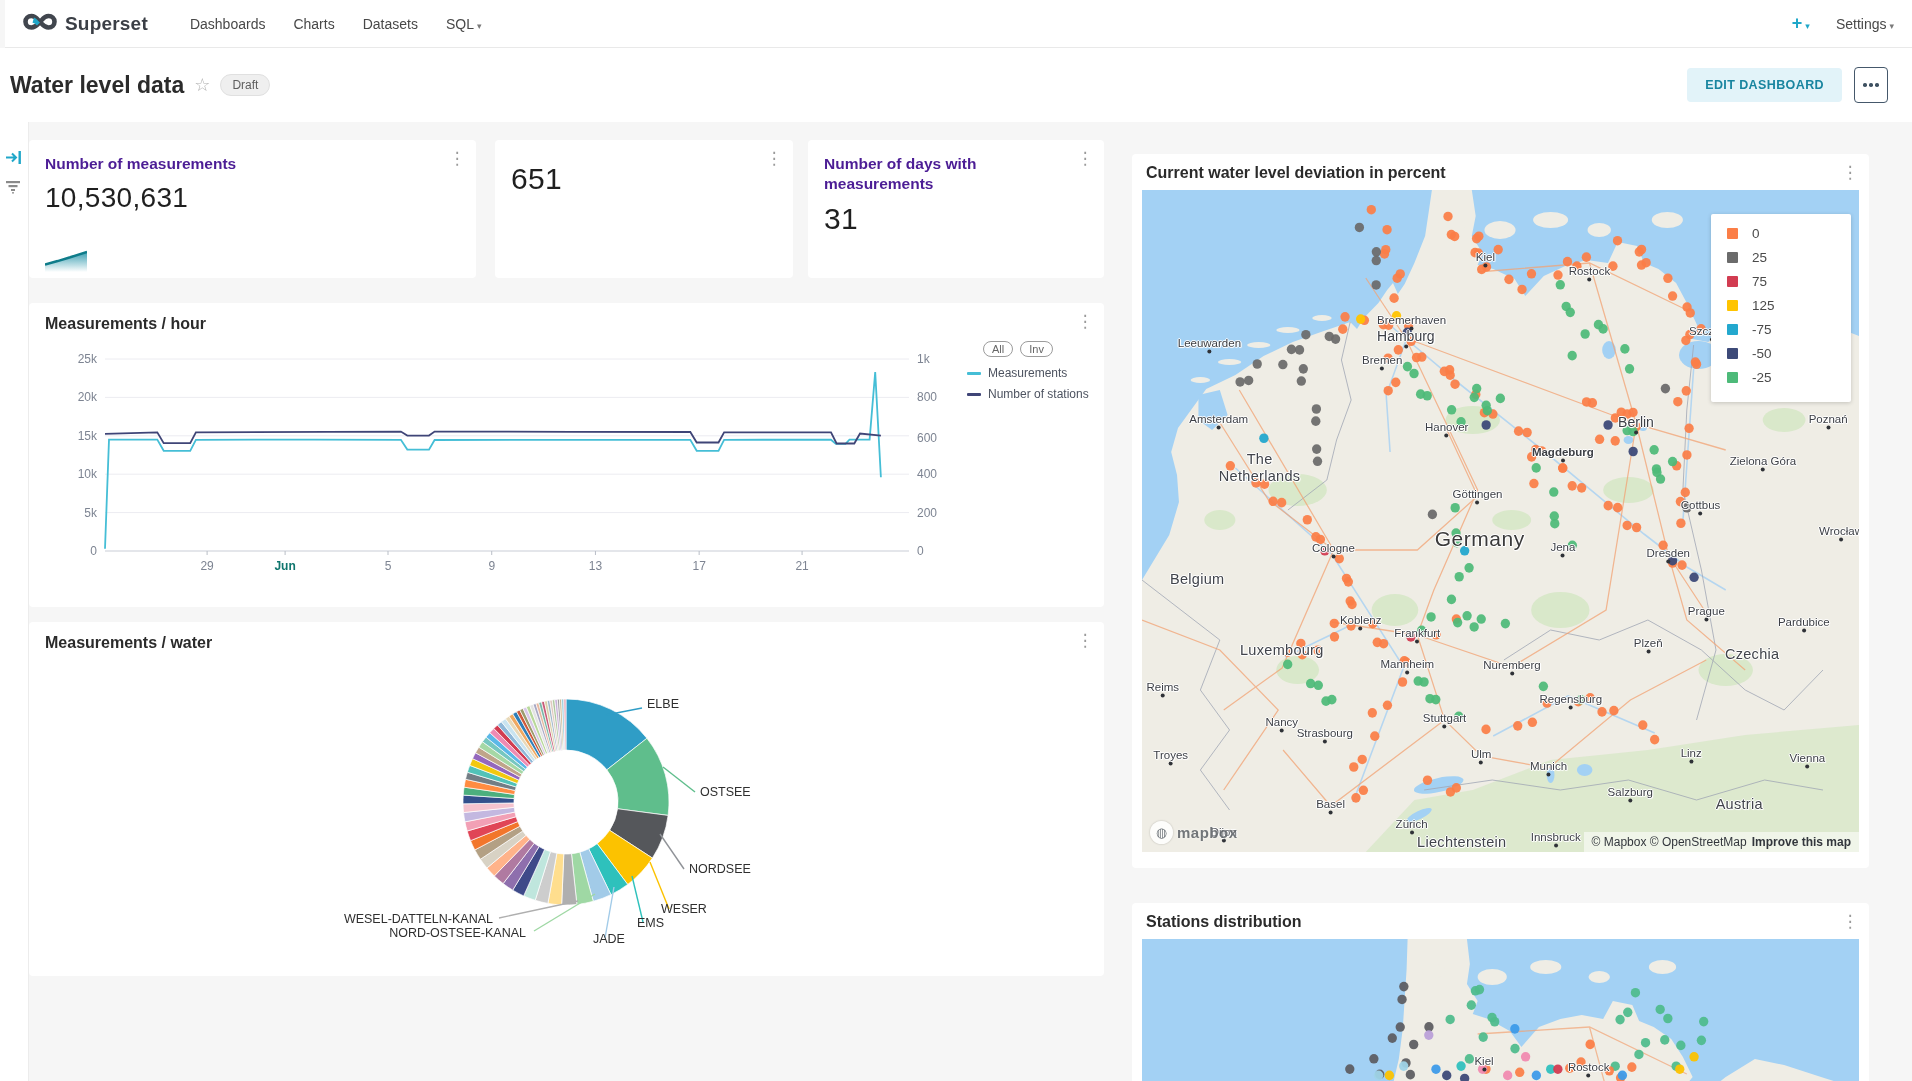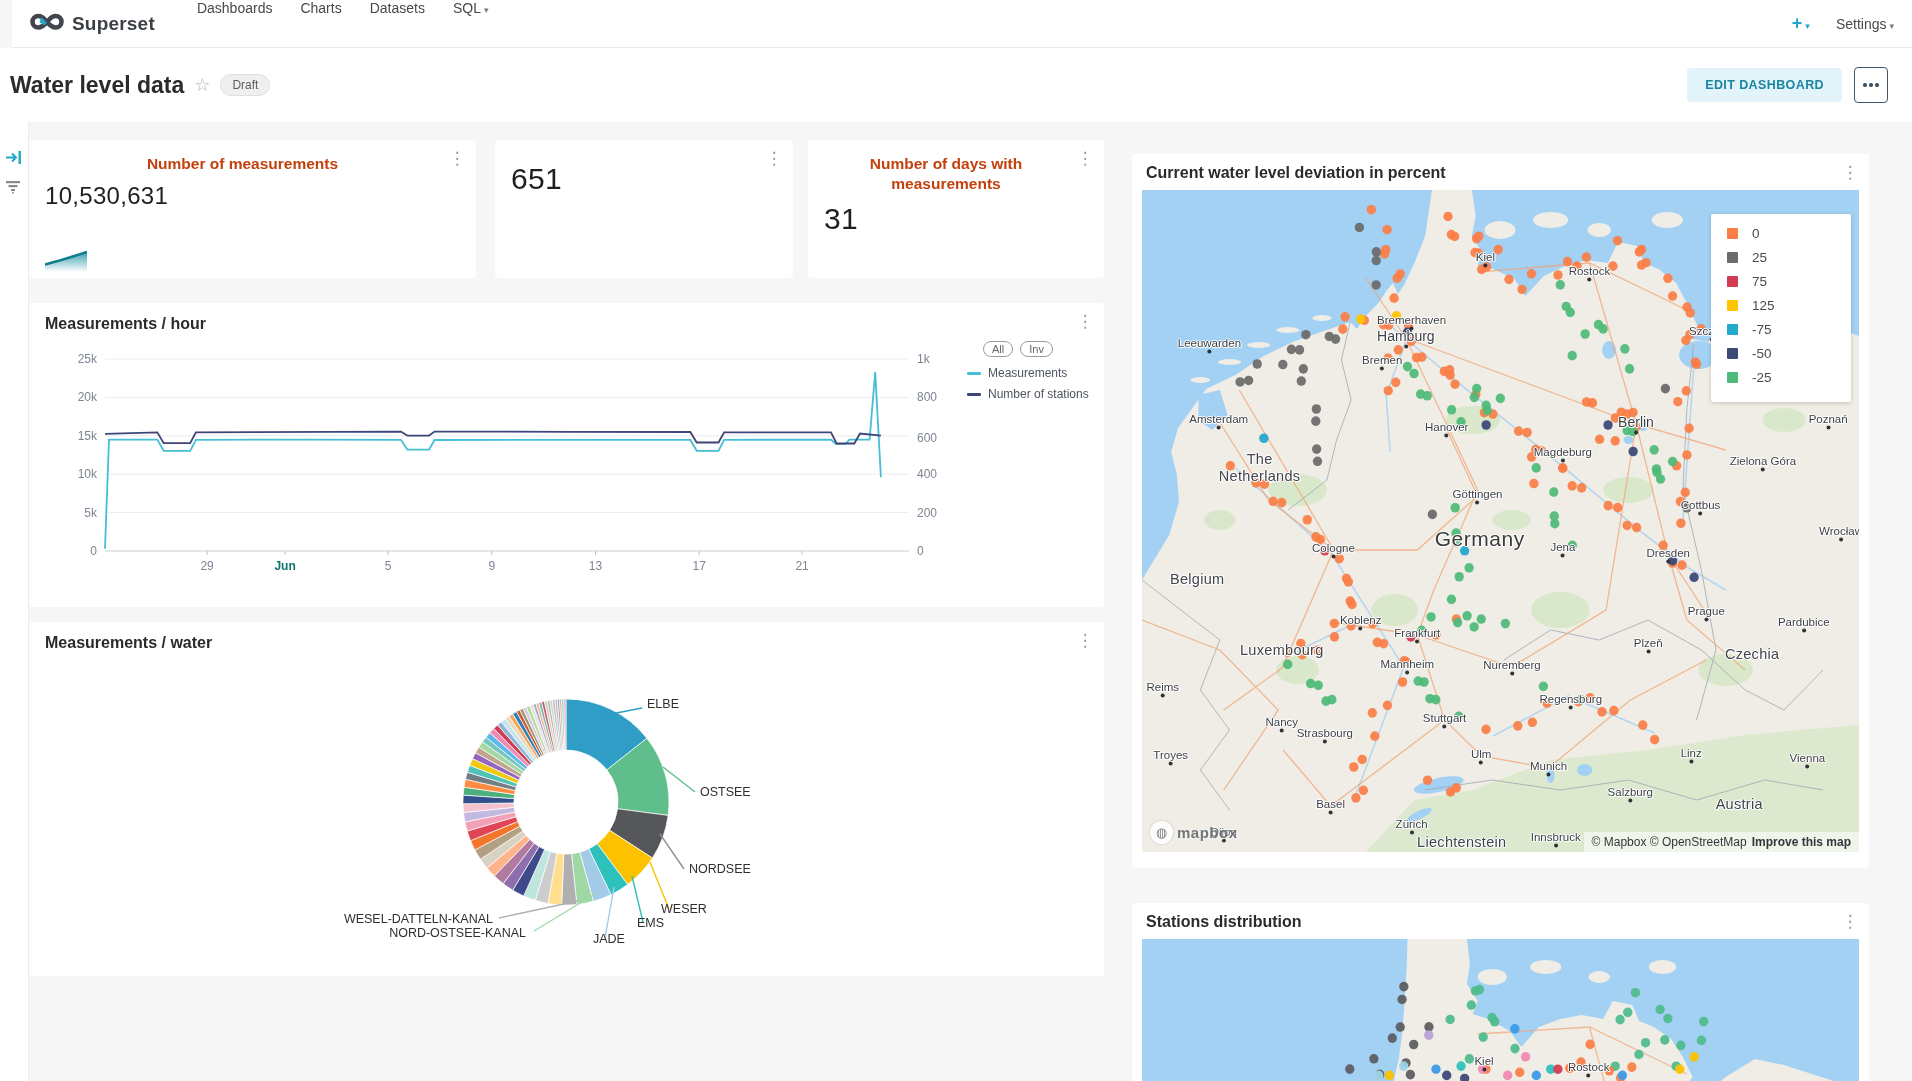--- a/index.html
+++ b/index.html
@@ -1,20 +1,20 @@
 <!DOCTYPE html>
 <html><head>
 <meta charset="utf-8">
 <style>
   html,body{margin:0;padding:0;}
   body{width:1912px;height:1081px;overflow:hidden;background:#F6F6F6;
        font-family:"Liberation Sans","DejaVu Sans",sans-serif;color:#333;position:relative;}
   
-  .navbar{position:absolute;top:0;left:12px;right:0;height:48px;background:#fff;border-bottom:1px solid #E9E9E9;
-          display:flex;padding:0 18px;box-sizing:border-box;z-index:30;}
+  .navbar{position:absolute;top:0;left:5px;right:0;height:48px;background:#fff;border-bottom:1px solid #E9E9E9;
+          display:flex;align-items:center;padding:0 18px;box-sizing:border-box;z-index:30;}
   .brand{display:flex;align-items:center;gap:8px;margin-right:28px;}
   .brand-name{font-size:19px;font-weight:700;color:#3B3F46;letter-spacing:.2px;}
   .nav-item{font-size:14px;color:#484848;margin:0 14px;cursor:pointer;}
   .caret{font-size:9px;color:#7A7A7A;margin-left:3px;}
   .nav-right{margin-left:auto;display:flex;align-items:center;gap:26px;}
   .plus{color:#20A7C9;font-size:18px;font-weight:700;}
   .plus .caret{color:#20A7C9;}
   .settings{font-size:14px;color:#484848;}
   
   .page-head{position:absolute;top:48px;left:0;right:0;height:74px;background:#fff;display:flex;align-items:center;
@@ -32,22 +32,22 @@
   
   .content{position:absolute;top:122px;left:0;right:0;bottom:0;background:#F6F6F6;}
   .rail{position:absolute;left:0;top:0;bottom:0;width:28px;background:#fff;border-right:1px solid #ECECEC;}
   .rail .ric{position:absolute;left:5px;cursor:pointer;}
   .card{position:absolute;background:#fff;border-radius:4px;box-sizing:border-box;}
   .card-title{font-size:16px;font-weight:700;color:#2B2B2B;}
   .kebab{position:absolute;top:10px;right:10px;color:#9A9A9A;font-size:17px;cursor:pointer;line-height:1;
          width:18px;text-align:center;}
   
   .kpi{padding:14px 16px;}
-  .kpi-title{font-size:15.5px;font-weight:700;color:#c2410c;line-height:1.3;padding-right:20px;text-align:center;}
-  .kpi-value{font-size:24px;color:#1F1F1F;margin-top:8px;letter-spacing:.3px;}
+  .kpi-title{font-size:15.5px;font-weight:700;color:#4c1d95;line-height:1.3;padding-right:20px;}
+  .kpi-value{font-size:28px;color:#1F1F1F;margin-top:8px;letter-spacing:.3px;}
   .spark{position:absolute;left:16px;right:16px;bottom:6px;height:42px;}
   
   .hc-legend{position:absolute;left:938px;top:38px;}
   .pill-row{display:flex;gap:7px;margin-bottom:9px;margin-left:16px;}
   .pill{font-size:11px;color:#666;border:1px solid #9C9C9C;border-radius:9px;padding:1px 8px;cursor:pointer;}
   .leg-item{display:flex;align-items:center;gap:7px;font-size:12px;color:#4D5360;margin-bottom:7px;cursor:pointer;}
   .leg-swatch{width:14px;height:3px;border-radius:1px;}
   .tick{position:absolute;font-size:12px;color:#7D8492;}
   .tick.bold{color:#0f766e;font-weight:700;}
   
@@ -615,21 +615,21 @@
       <div class="map-labels" id="map1-labels">
           <div class="mcity" style="left: 9.4%; top: 23.4%;">Leeuwarden<span class="cdot"></span></div>
           <div class="mcity" style="left: 10.7%; top: 34.9%;">Amsterdam<span class="cdot"></span></div>
           <div class="mcity" style="left: 37.6%; top: 19.9%;">Bremerhaven<span class="cdot"></span></div>
           <div class="mcity" style="left: 47.9%; top: 10.4%;">Kiel<span class="cdot"></span></div>
           <div class="mcity" style="left: 62.4%; top: 12.5%;">Rostock<span class="cdot"></span></div>
           <div class="mcity" style="left: 79.5%; top: 21.6%;">Szczecin<span class="cdot"></span></div>
           <div class="mcity lg" style="left: 36.8%; top: 22.3%;">Hamburg<span class="cdot"></span></div>
           <div class="mcity" style="left: 33.5%; top: 26%;">Bremen<span class="cdot"></span></div>
           <div class="mcity" style="left: 42.5%; top: 36.1%;">Hanover<span class="cdot"></span></div>
-          <div class="mcity" style="left: 58.7%; top: 39.9%;">Magdeburg<span class="cdot"></span></div>
+          <div class="mcity" style="left: 58.7%; top: 39.9%; font-weight: bold;">Magdeburg<span class="cdot"></span></div>
           <div class="mcity lg" style="left: 68.9%; top: 35.3%;">Berlin<span class="cdot"></span></div>
           <div class="mcity" style="left: 95.7%; top: 34.9%;">Poznań<span class="cdot"></span></div>
           <div class="mcity" style="left: 86.6%; top: 41.2%;">Zielona Góra<span class="cdot"></span></div>
           <div class="mcity" style="left: 77.9%; top: 47.9%;">Cottbus<span class="cdot"></span></div>
           <div class="mcity" style="left: 46.8%; top: 46.2%;">Göttingen<span class="cdot"></span></div>
           <div class="mcity" style="left: 97.5%; top: 51.8%;">Wrocław<span class="cdot"></span></div>
           <div class="mcity" style="left: 26.7%; top: 54.4%;">Cologne<span class="cdot"></span></div>
           <div class="mcity" style="left: 58.7%; top: 54.2%;">Jena<span class="cdot"></span></div>
           <div class="mcity" style="left: 73.4%; top: 55.1%;">Dresden<span class="cdot"></span></div>
           <div class="mcity" style="left: 30.5%; top: 65.3%;">Koblenz<span class="cdot"></span></div>

